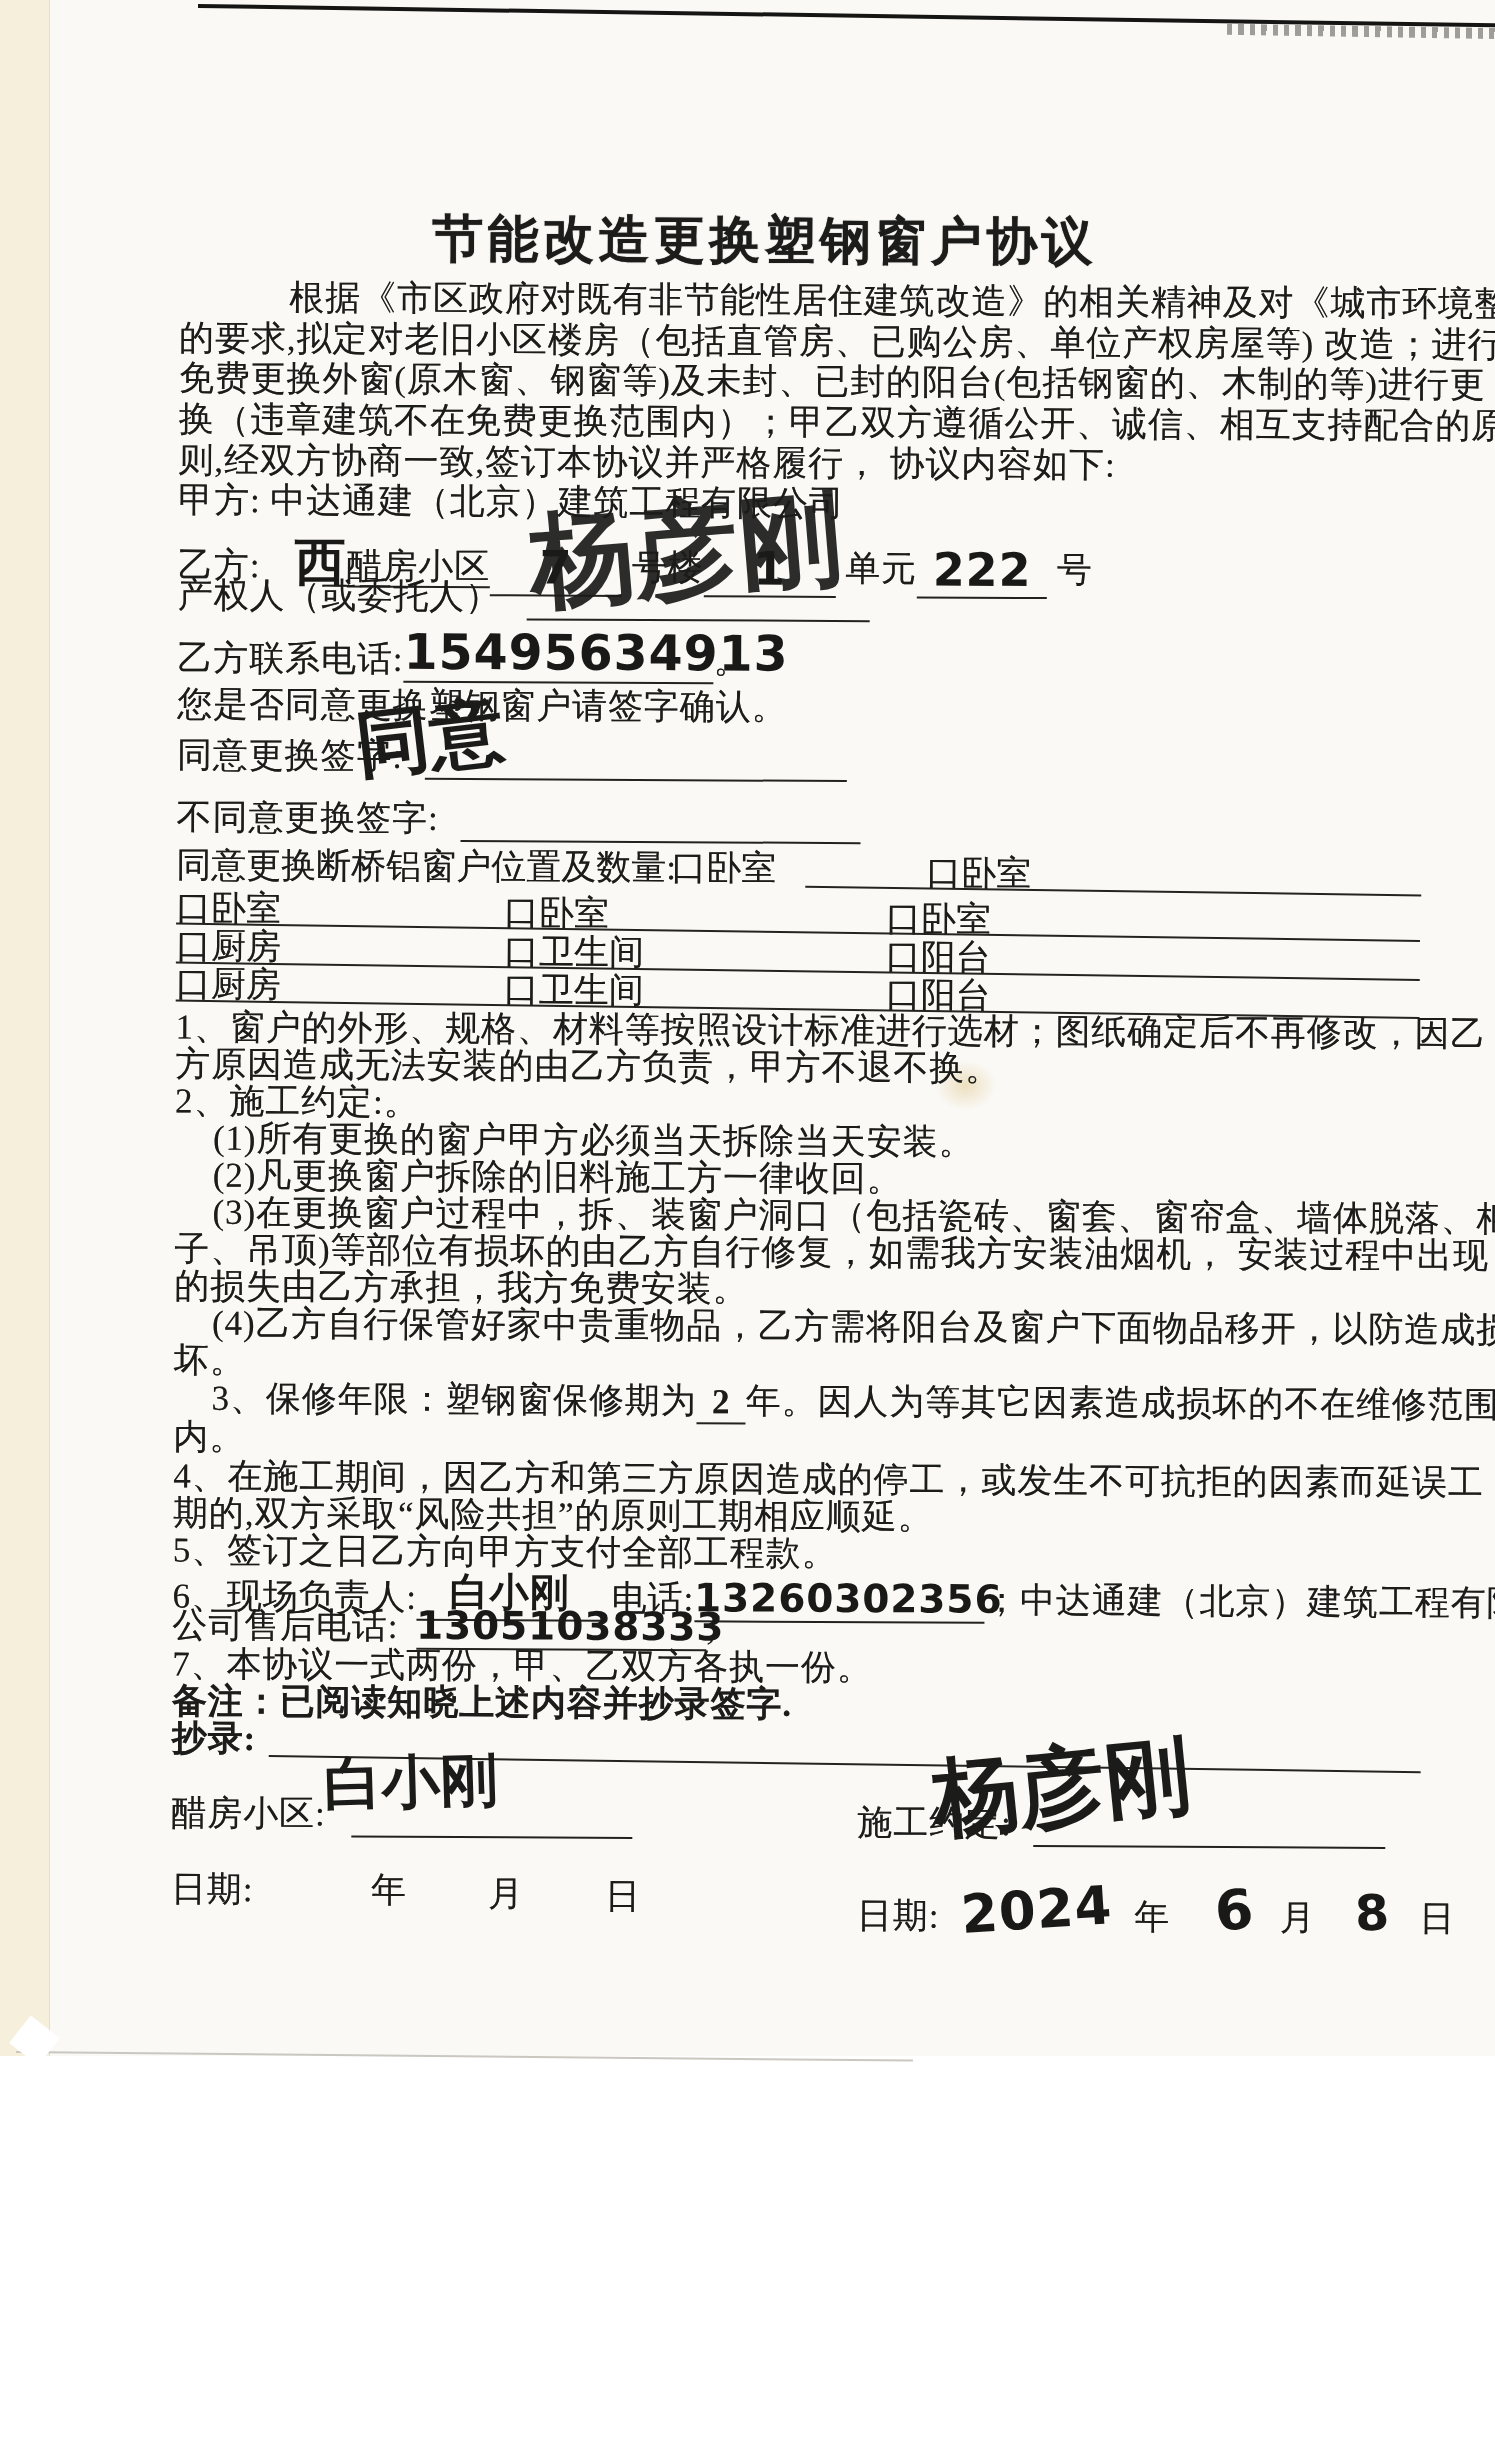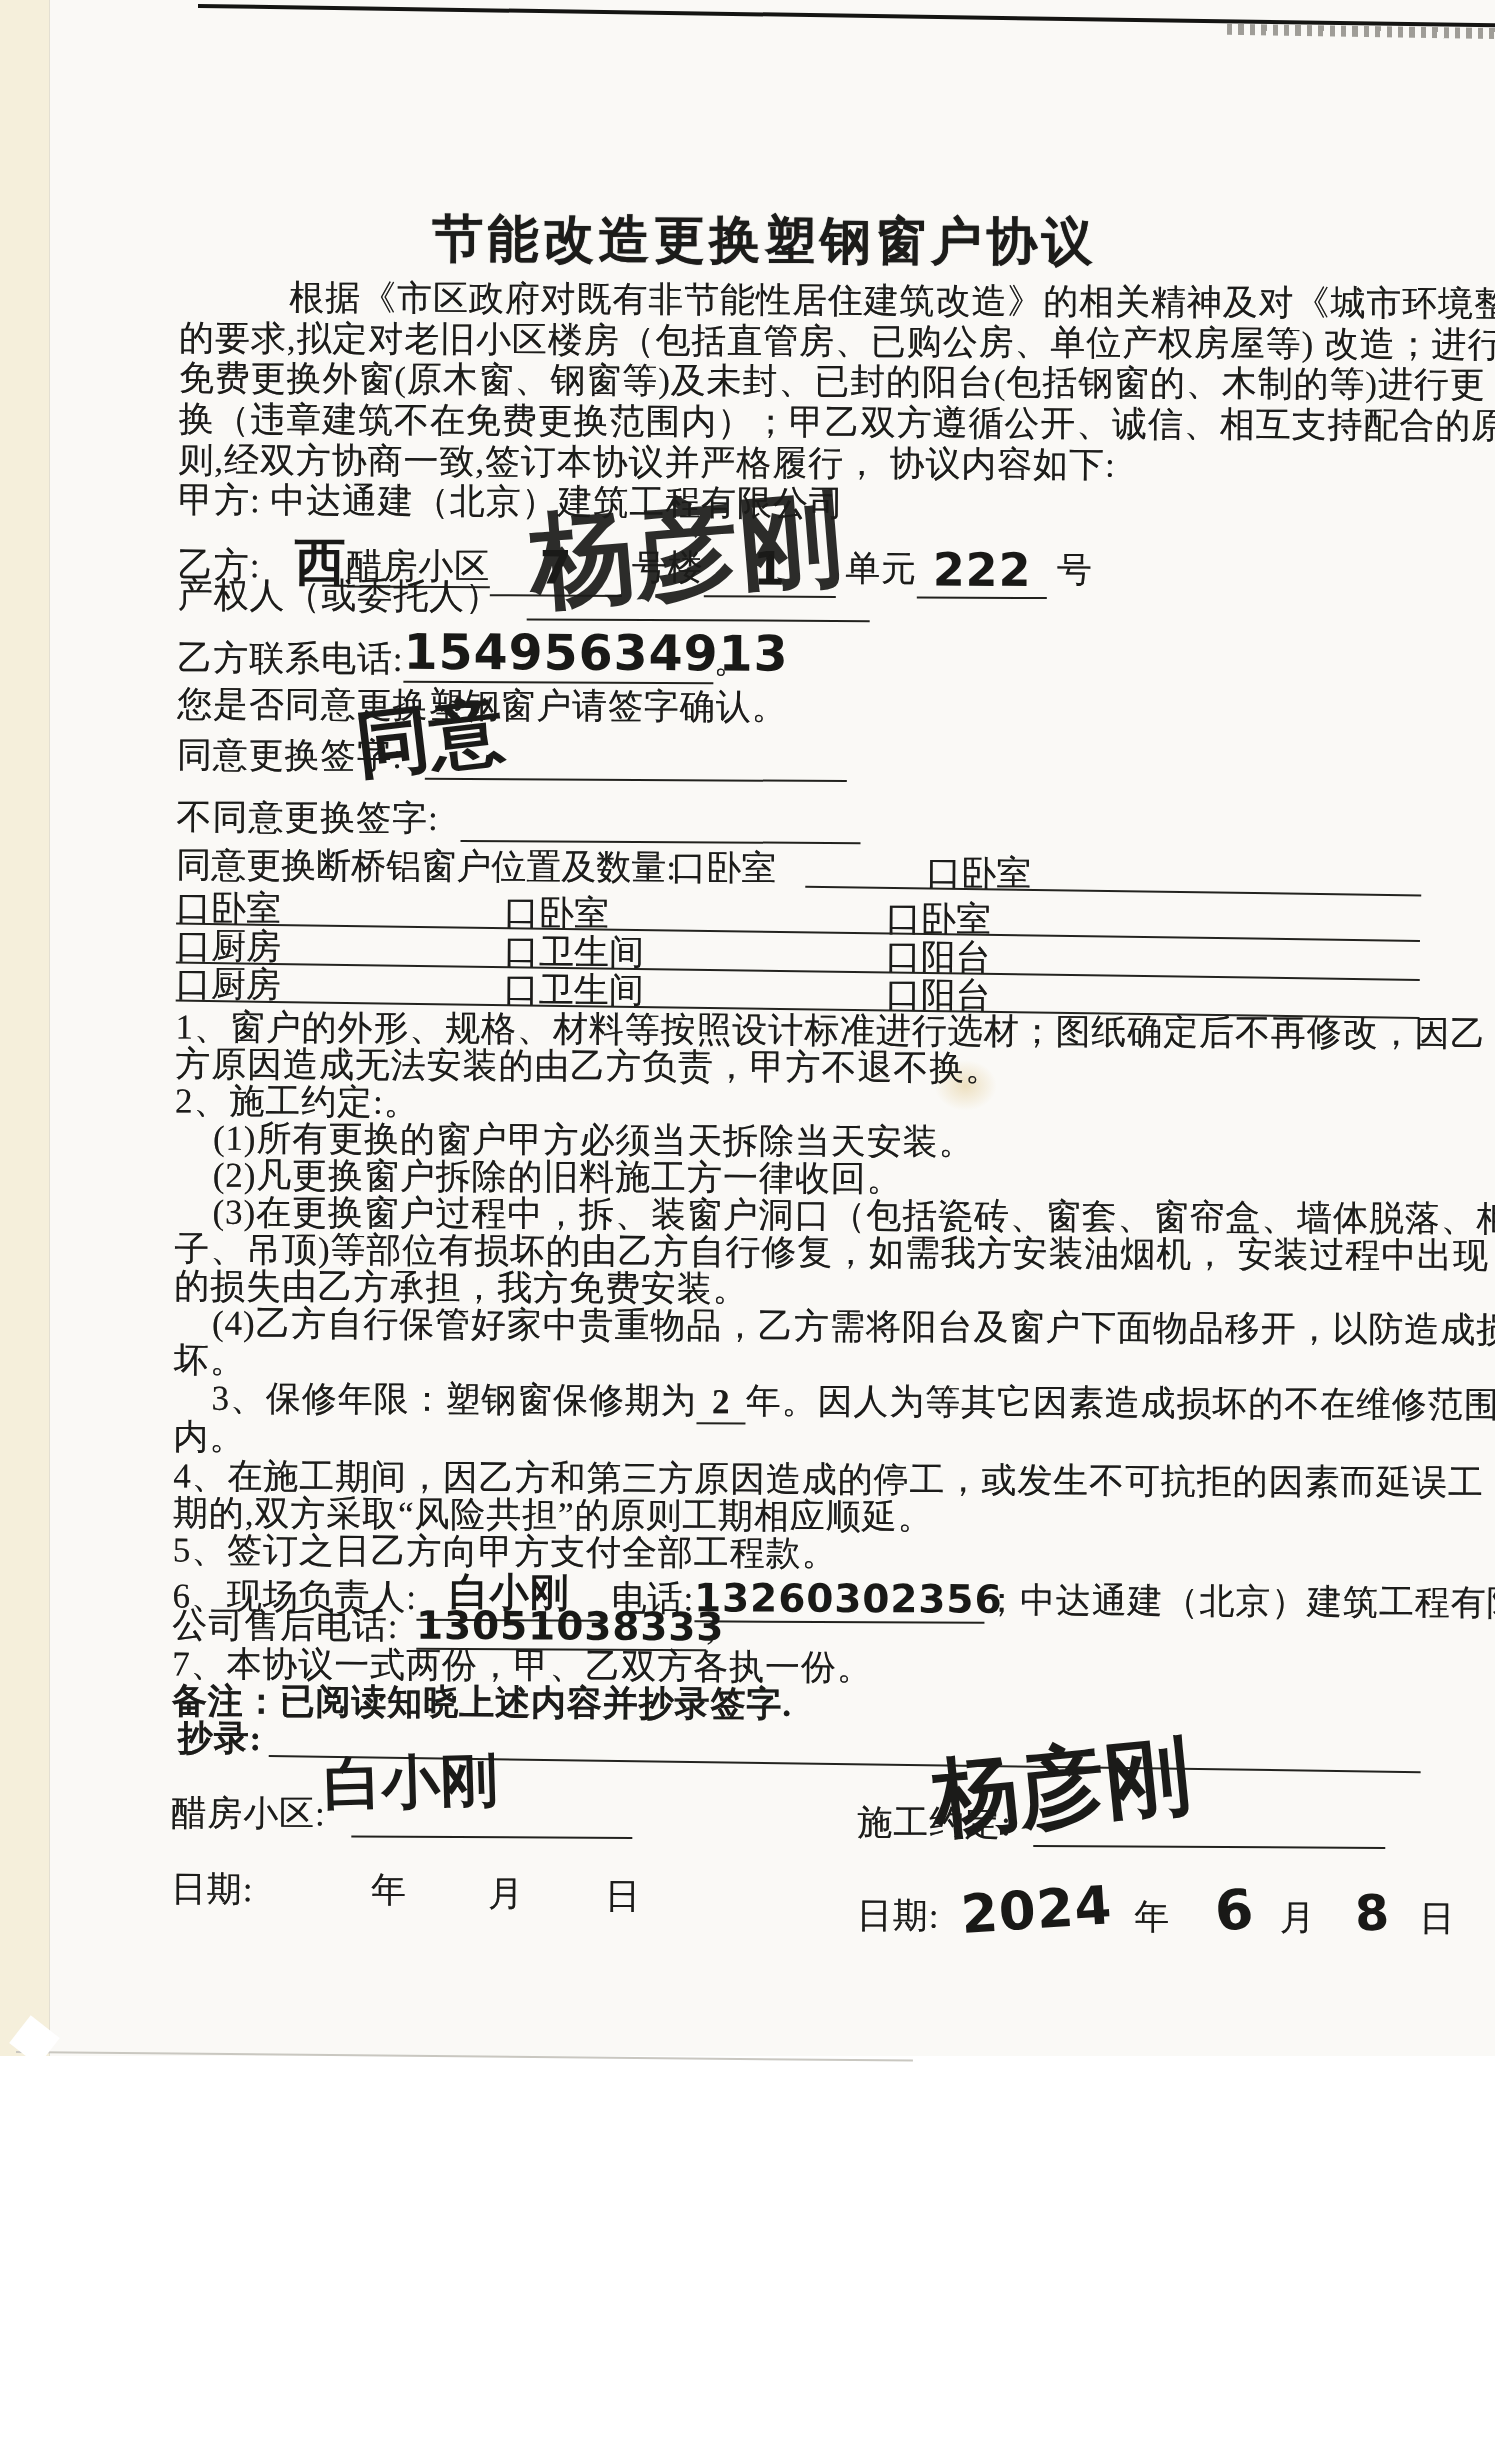--- a/index.html
+++ b/index.html
@@ -133,21 +133,21 @@
       <span>6、现场负责人:</span><span class="ul" style="width:185px;"><span class="hand" style="font-size:39px;">白小刚</span></span>
       <span>电话:</span><span class="ul" style="width:290px;"><span class="hand" style="font-size:39px;">13260302356</span></span><span>；中达通建（北京）建筑工程有限</span>
     </div>
     <div class="ln" style="left:180px;top:1602px;">
       <span>公司售后电话:</span><span class="ul" style="width:290px;margin-left:17.6px;"><span class="hand" style="font-size:39px;">13051038333</span></span><span>;</span>
     </div>
 
     <div class="ln" style="left:180px;top:1641px;">7、本协议一式两份，甲、乙双方各执一份。</div>
     <div class="ln b" style="left:180px;top:1678px;">备注：已阅读知晓上述内容并抄录签字.</div>
 
-    <div class="ln b" style="left:186px;top:1715px;">
+    <div class="ln b" style="left:180px;top:1715px;">
       <span>抄录:</span>
     </div>
     <div class="tline" style="left:277px;top:1755px;width:1152px;"></div>
 
     <div class="ln" style="left:180px;top:1790px;">
       <span>醋房小区:</span>
       <span class="ul" style="width:281px;margin-left:16px;"></span>
     </div>
     <span class="sig" style="left:332px;top:1743px;font-size:58px;transform:rotate(-2deg);">白小刚</span>
 

